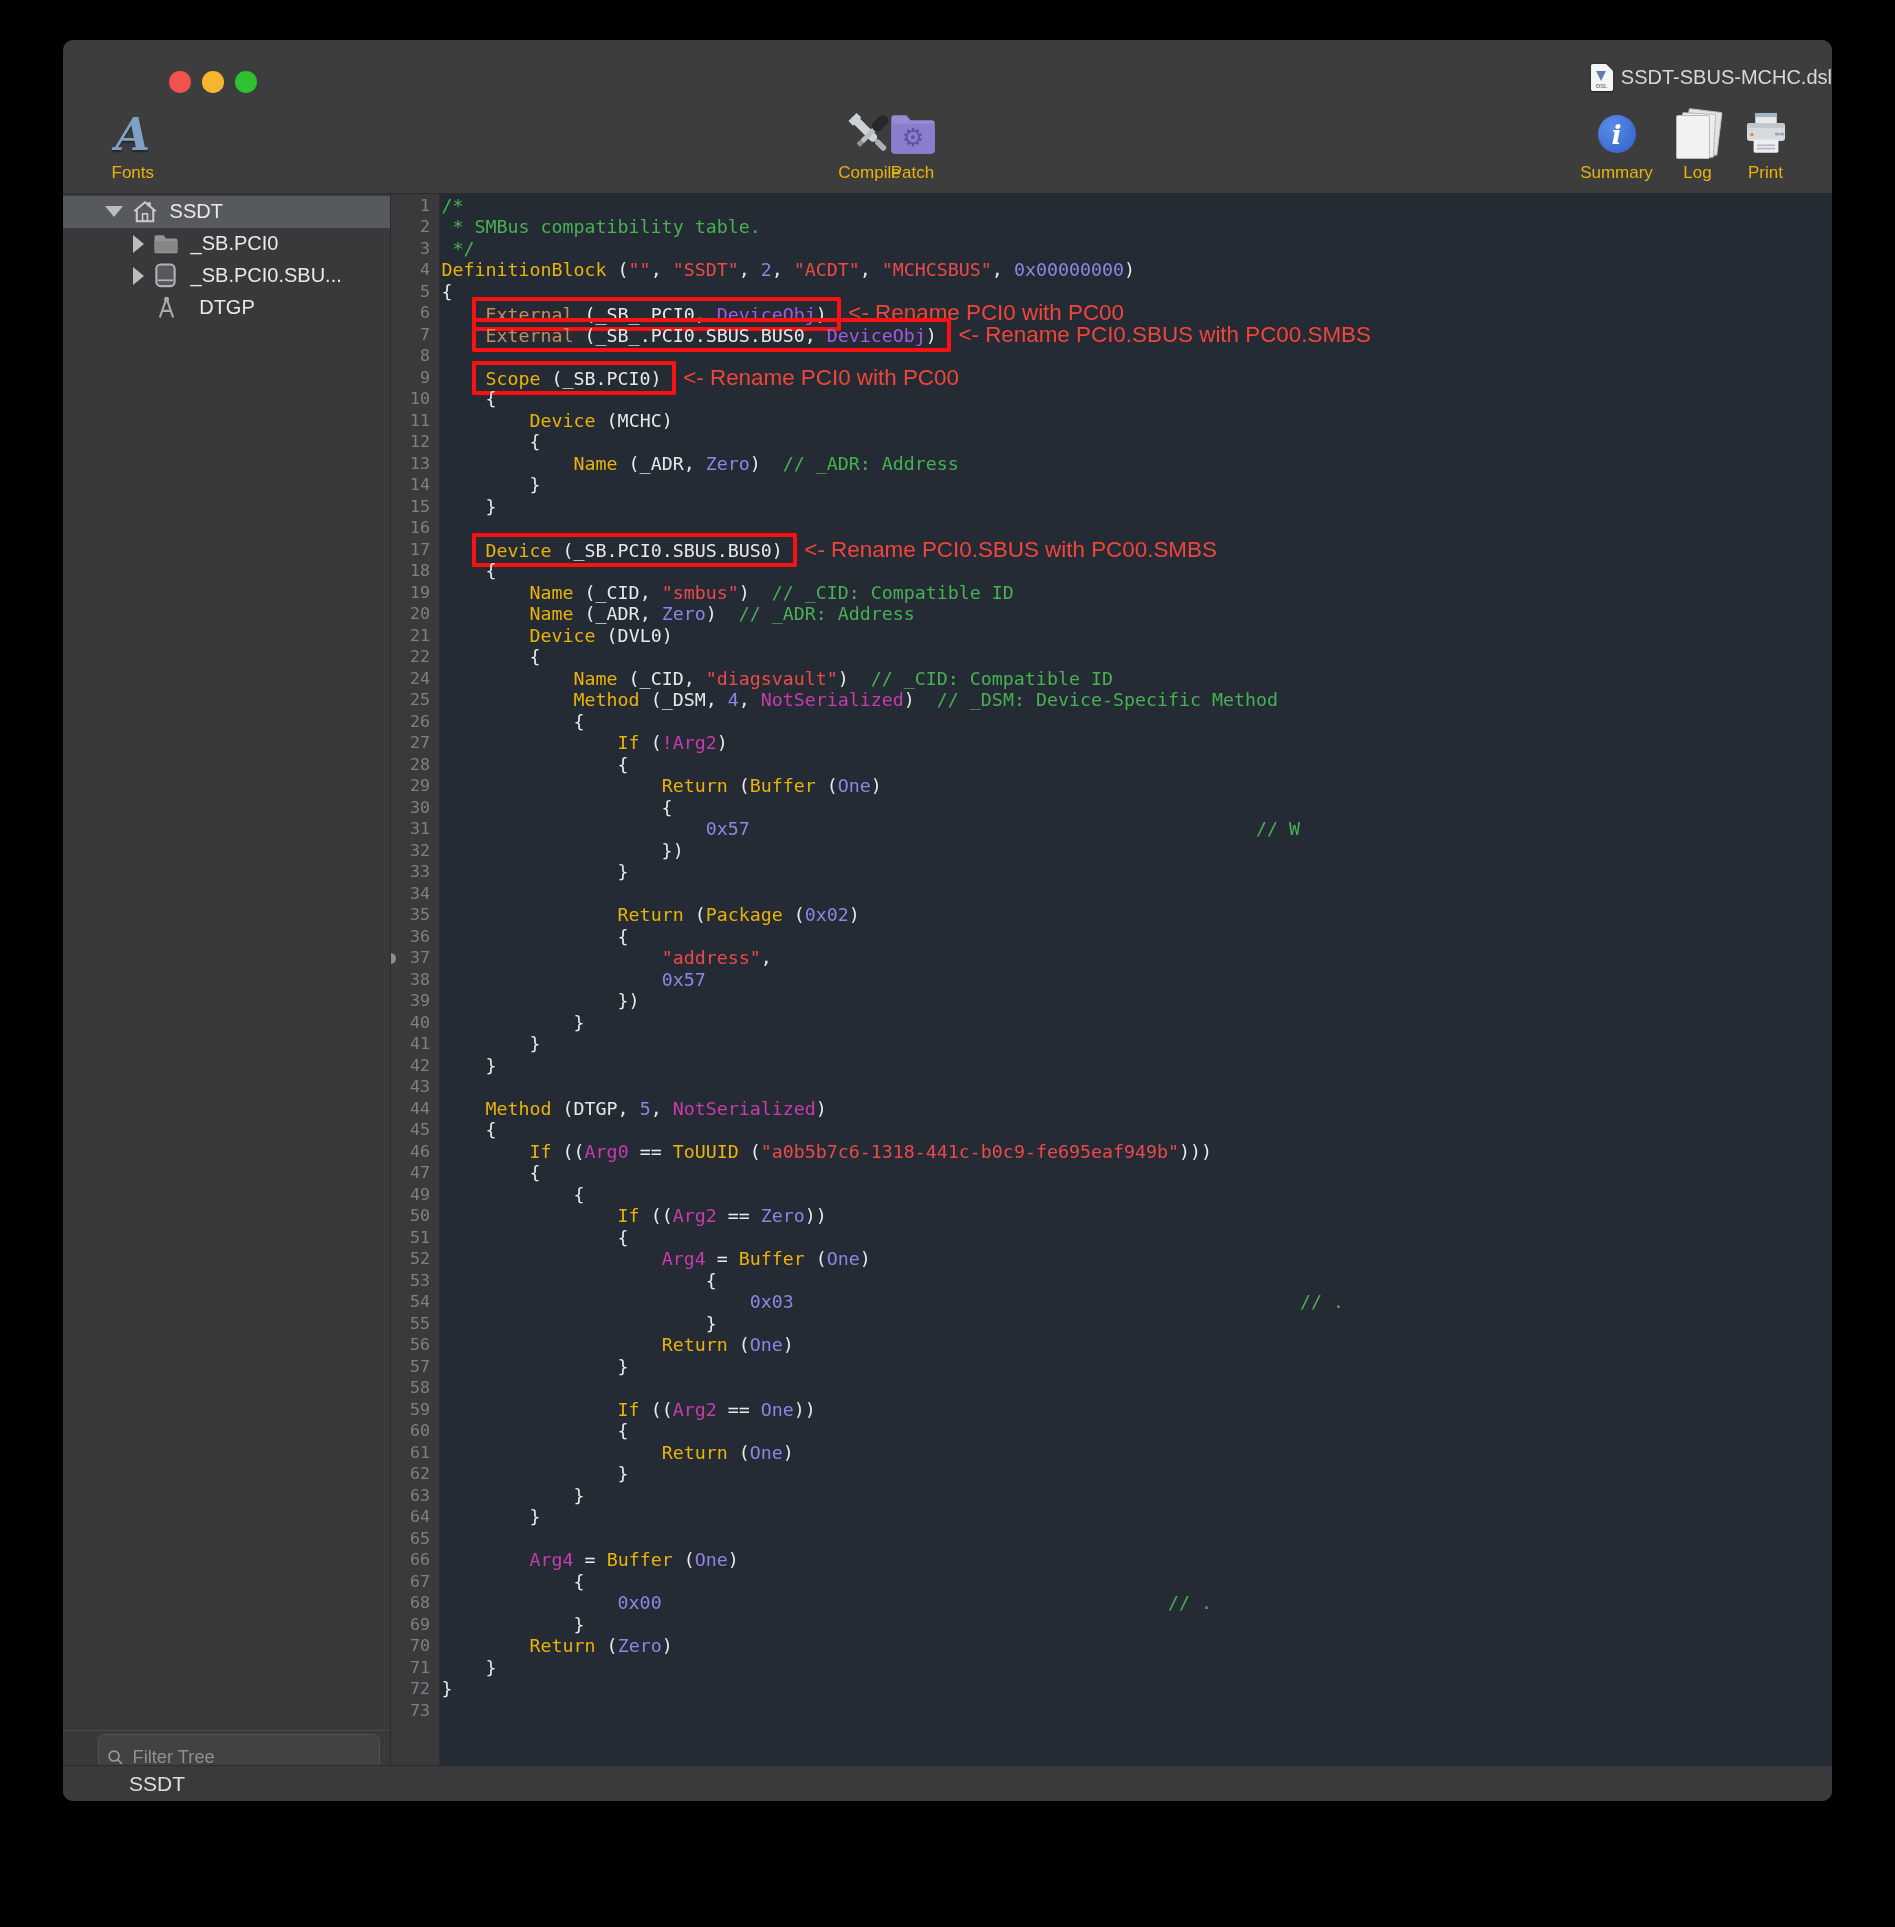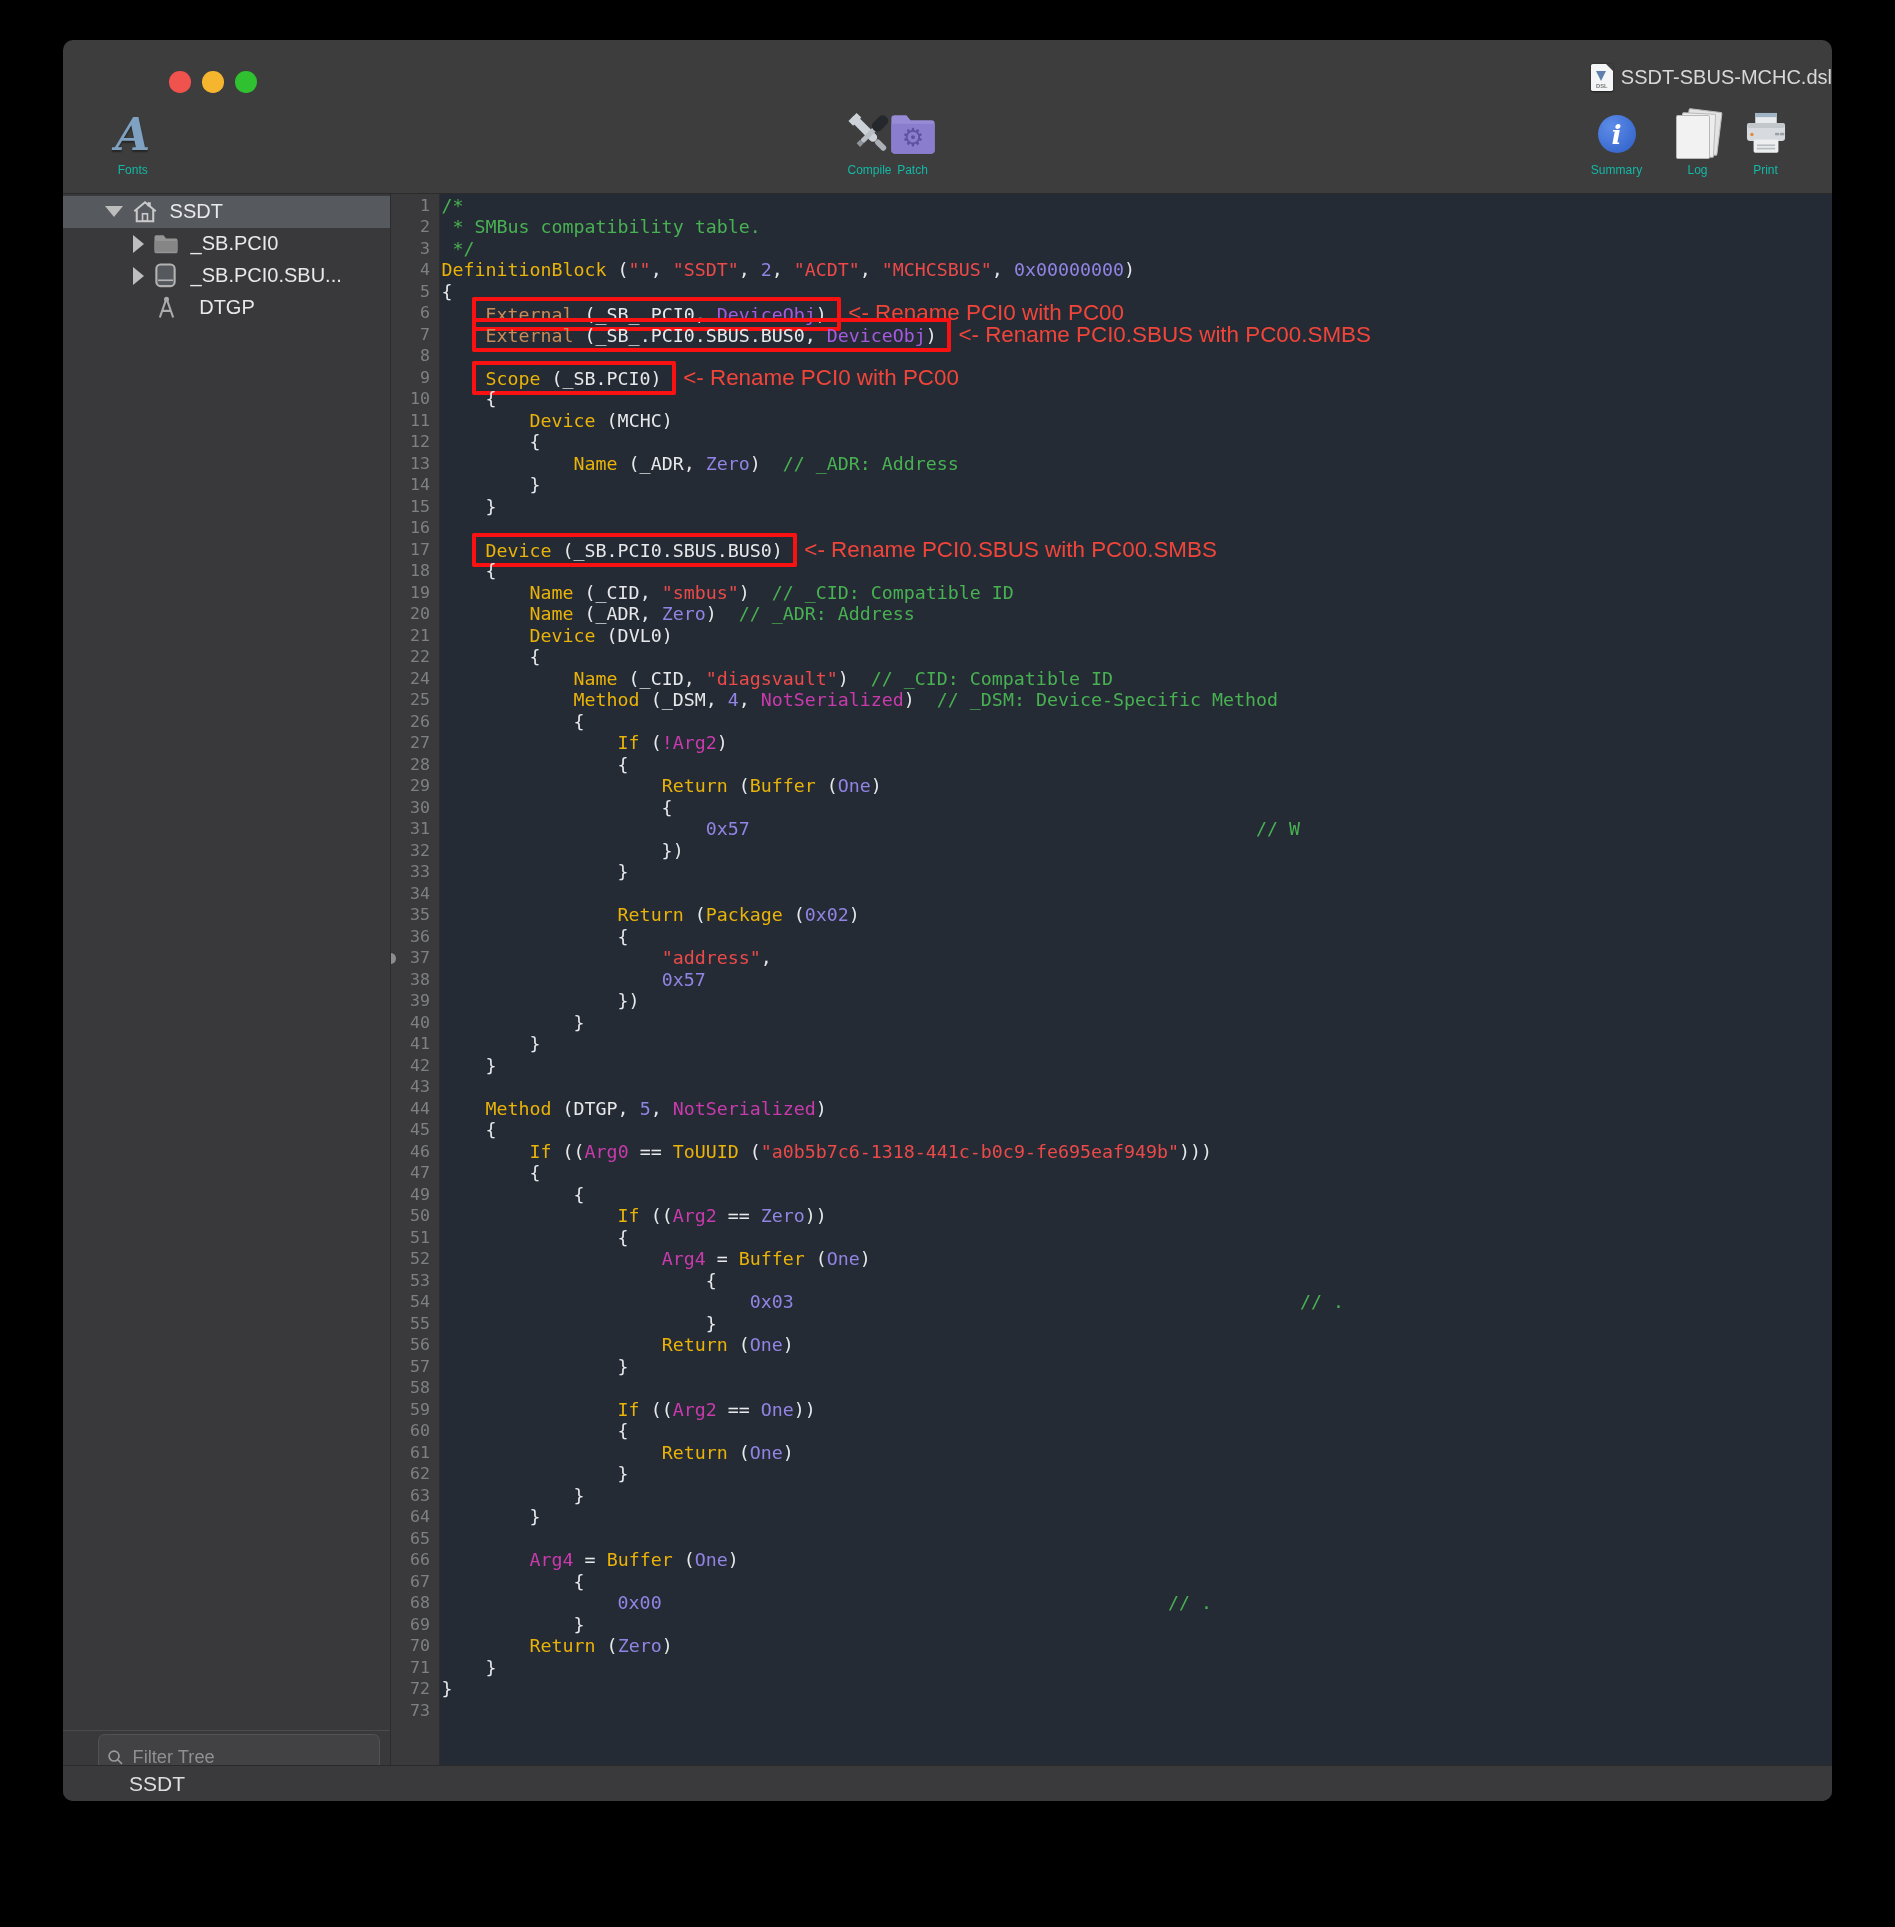--- a/index.html
+++ b/index.html
@@ -19,21 +19,21 @@
     border-color:transparent #3d3d3e transparent transparent;}
   .docicon .nib{position:absolute;left:5px;top:6.6px;width:0;height:0;border-left:5.8px solid transparent;
     border-right:5.8px solid transparent;border-top:10.8px solid #5d7fae;}
   .docicon .dsl{position:absolute;left:0;right:0;bottom:1.7px;font-size:5.8px;color:#7a7a7a;text-align:center;font-weight:bold;}
   .wtitle{font-size:20px;color:#d8d8d8;}
   
   .toolbar{position:relative;height:85px;border-bottom:0.8px solid #2b2b2b;}
   .titem{position:absolute;width:133px;top:0;height:83px;display:flex;flex-direction:column;
     align-items:center;justify-content:flex-start;cursor:default;}
   .titem .ibox{height:52px;display:flex;align-items:center;justify-content:center;}
-  .titem .tlabel{font-size:12px;color:#14b8a6;margin-top:3.3px;}
+  .titem .tlabel{font-size:17px;color:#eab308;margin-top:3.3px;}
   .ti-fonts{left:3.3px;}  .ti-compile{left:740px;} .ti-patch{left:783px;}
   .ti-summary{left:1487px;} .ti-log{left:1568px;} .ti-print{left:1636px;}
   .fontsA{font-family:"DejaVu Serif",serif;font-style:italic;font-weight:bold;font-size:45px;color:#7fa2c2;
     text-shadow:0 1.7px 1.7px rgba(0,0,0,.4);line-height:1;}
   .infocirc{width:38px;height:38px;border-radius:50%;background:radial-gradient(circle at 35% 30%,#5d8ce8,#2d5ec6);
     display:flex;align-items:center;justify-content:center;}
   .infocirc span{font-family:"DejaVu Serif",serif;font-style:italic;font-weight:bold;font-size:26.6px;color:#fff;}
   .pages{position:relative;width:47px;height:48px;}
   .pages i{position:absolute;width:32px;height:42px;background:#f2f2f2;border:0.8px solid #b9b9b9;border-radius:1.7px;}
   .pages i:nth-child(1){left:11.6px;top:0;transform:rotate(7deg);background:#e3e3e3;}

